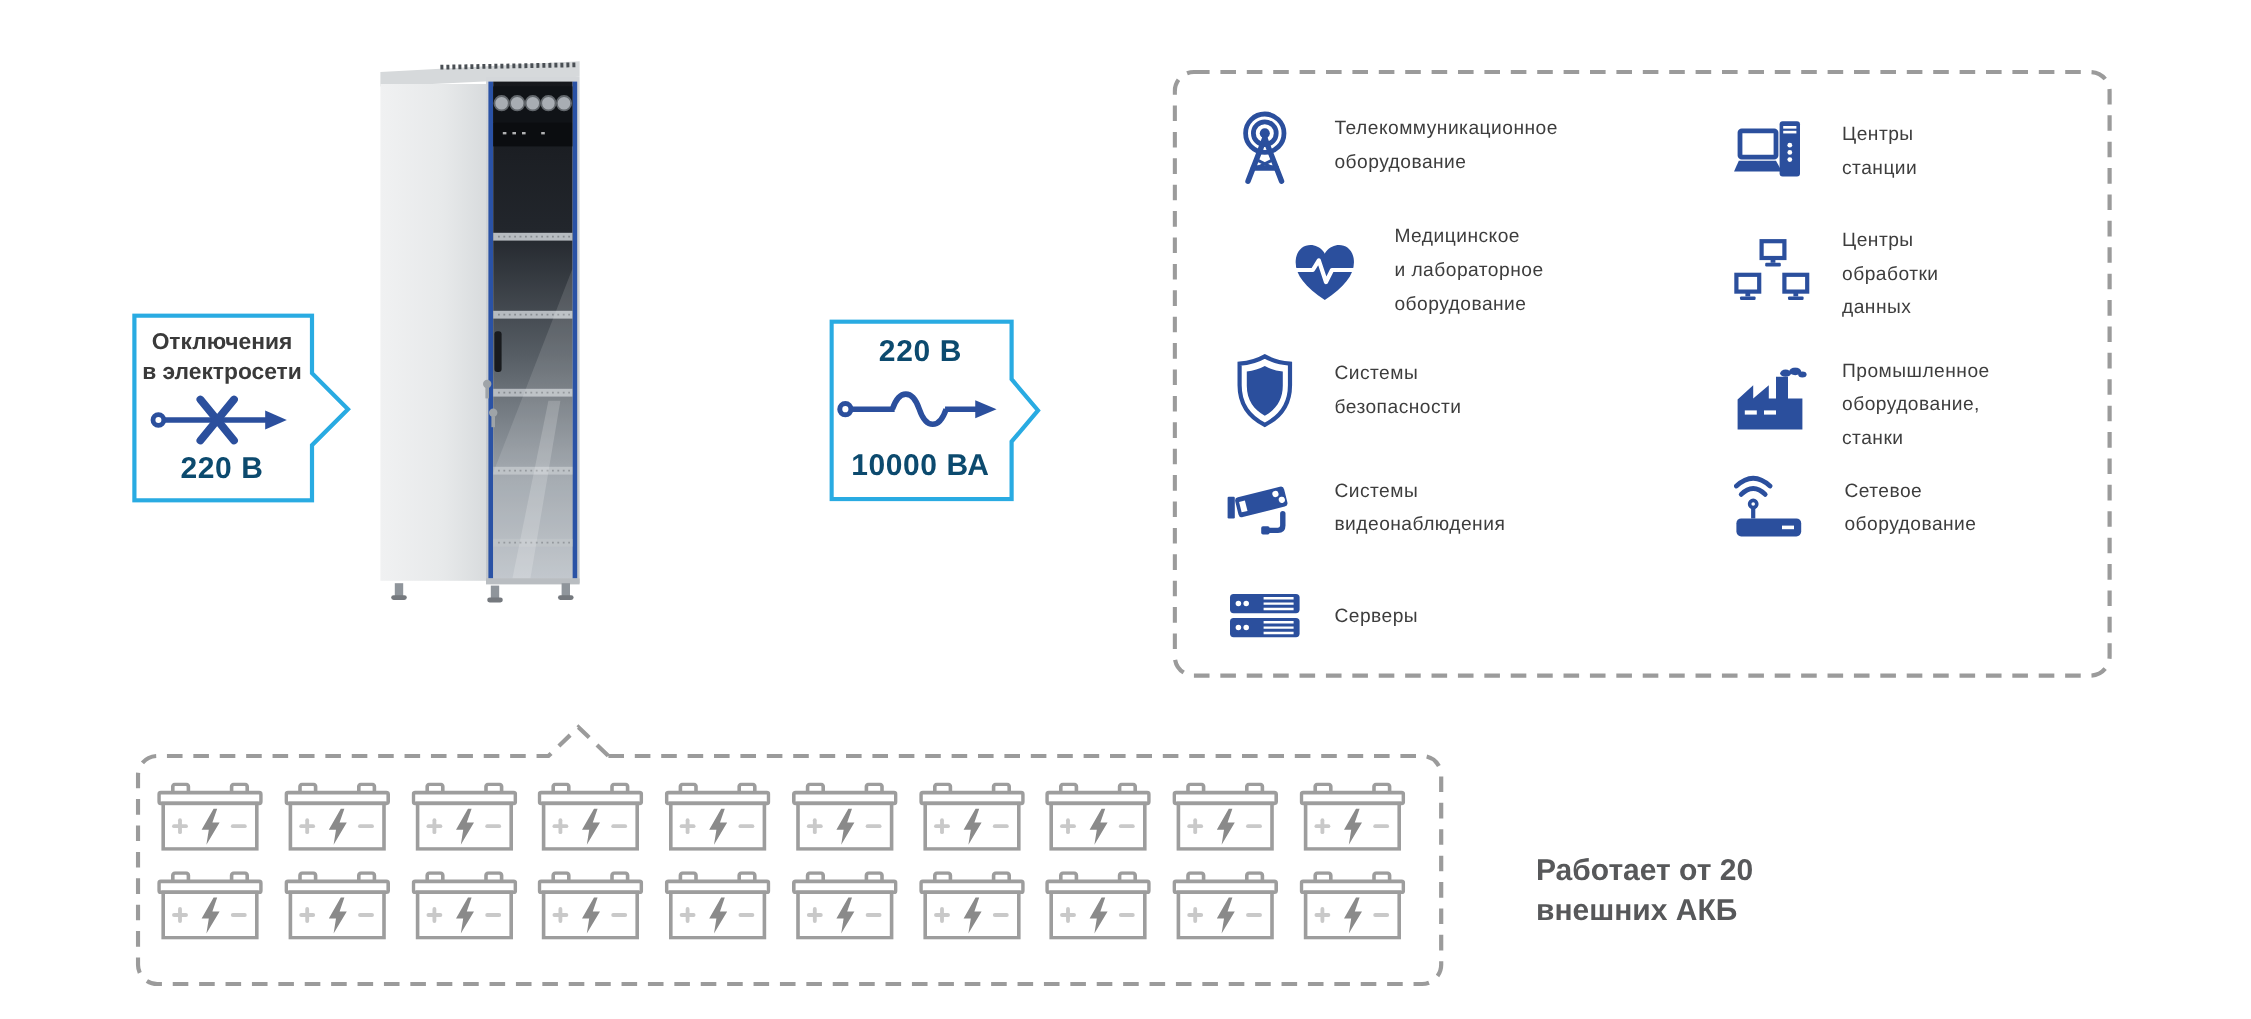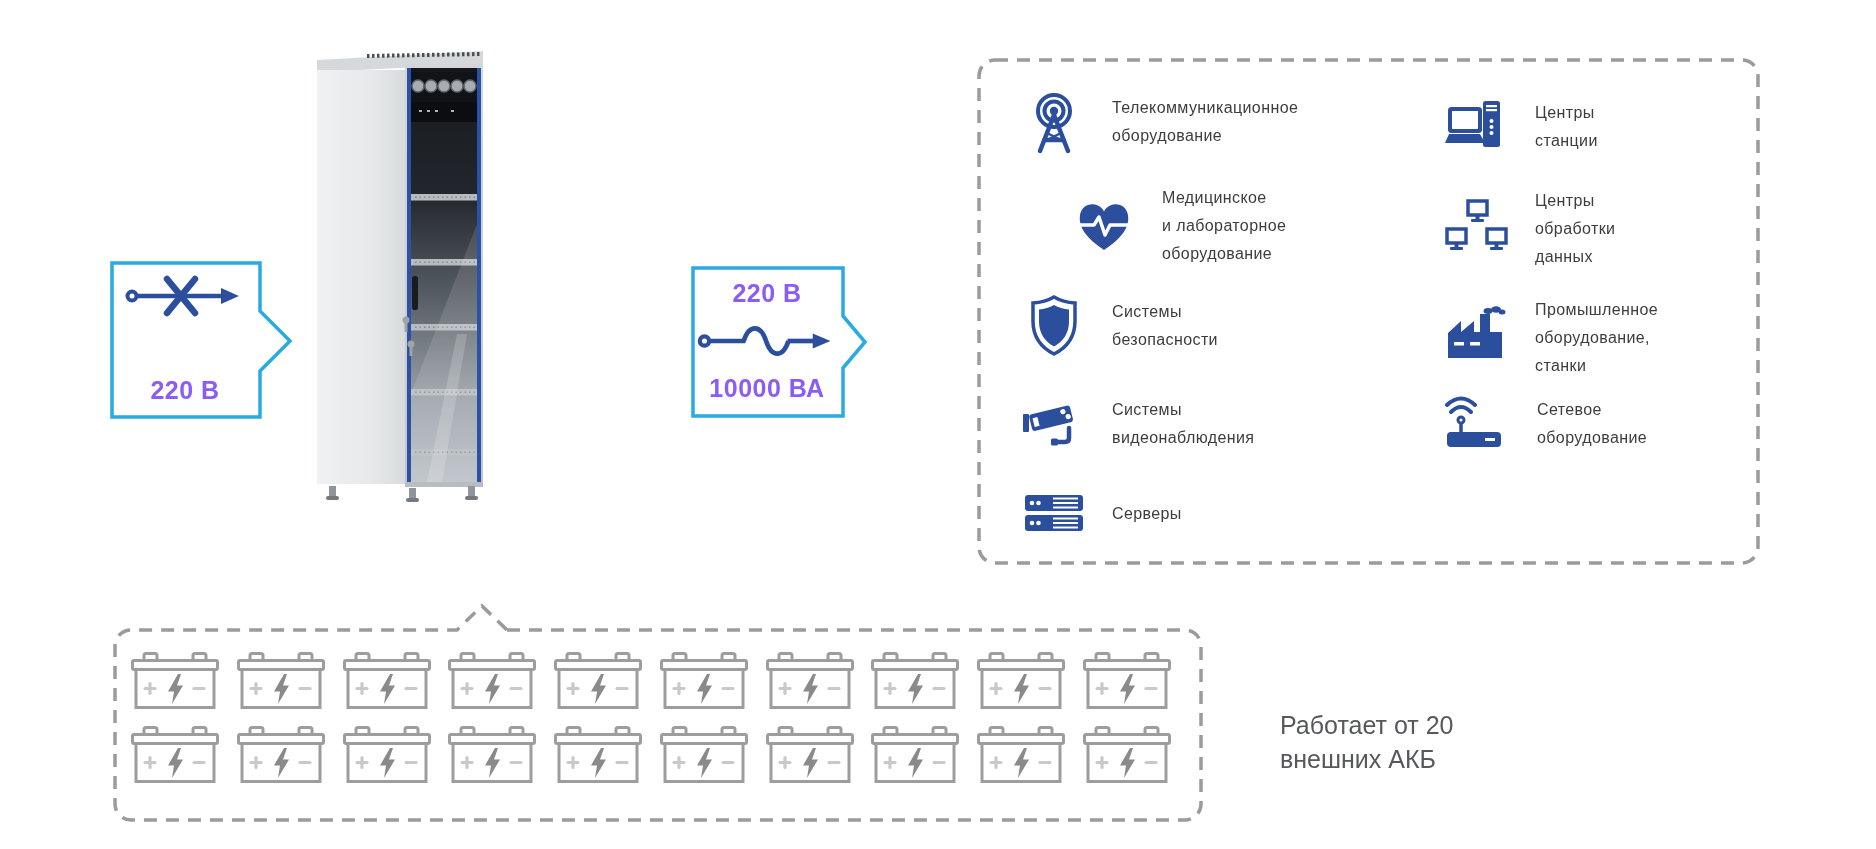--- a/index.html
+++ b/index.html
@@ -5,42 +5,44 @@
   html,body{margin:0;padding:0;background:#ffffff;}
   .canvas{position:relative;width:1876px;height:849px;background:#fff;overflow:hidden;
           font-family:"Liberation Sans",sans-serif;color:#3c3c3c;}
 
   
   .callout{position:absolute;}
   .callout svg.shape{position:absolute;left:0;top:0;}
   .callout .inner{position:absolute;left:0;top:0;display:flex;flex-direction:column;
                   align-items:center;justify-content:space-between;text-align:center;}
   .callout-title{font-size:19px;font-weight:bold;color:#3a3a3a;line-height:25px;white-space:pre-line;}
-  .callout-value{font-size:25px;font-weight:bold;color:#8b5cf6;letter-spacing:.5px;}
+  .callout-value{font-size:25px;font-weight:bold;color:#0c4a6e;letter-spacing:.5px;}
 
   
   .load-row{position:absolute;display:flex;align-items:center;gap:26px;}
   .load-icon{flex:0 0 auto;display:flex;align-items:center;justify-content:center;}
   .load-label{font-size:16px;line-height:28px;color:#3d3d3d;letter-spacing:.4px;white-space:pre-line;}
 
   
   .battery-row{position:absolute;left:131px;width:1040px;display:flex;justify-content:space-between;}
   .battery-caption{position:absolute;left:1280px;top:708px;font-size:25px;line-height:34px;
-                   font-weight:normal;color:#57585a;white-space:pre-line;}
+                   font-weight:bold;color:#57585a;white-space:pre-line;}
 </style>
 </head>
 <body>
 
 <div class="canvas">
 
   <div class="callout" style="left:110px;top:261px;width:184px;height:158px;">
     <svg class="shape" width="184" height="158" viewBox="0 0 184 158">
       <path d="M2 2 H150 V50 L180 80 L150 110 V156 H2 Z" fill="#ffffff" stroke="#29abe2" stroke-width="3.5" stroke-linejoin="miter"></path>
     </svg>
     <div class="inner" style="width:150px;height:156px;padding:12px 0;box-sizing:border-box;">
+      <div class="callout-title">Отключения
+в электросети</div>
       <svg width="122" height="46" viewBox="0 0 120 46">
         <circle cx="7" cy="23" r="4.5" fill="none" stroke="#2b4f9d" stroke-width="4"></circle>
         <line x1="11.5" y1="23" x2="98" y2="23" stroke="#2b4f9d" stroke-width="4.5"></line>
         <polygon points="96,15 114,23 96,31" fill="#2b4f9d"></polygon>
         <g stroke="#2b4f9d" stroke-width="6.5" stroke-linecap="round">
           <line x1="42" y1="6" x2="70" y2="40"></line>
           <line x1="70" y1="6" x2="42" y2="40"></line>
         </g>
       </svg>
       <div class="callout-value">220 В</div>

